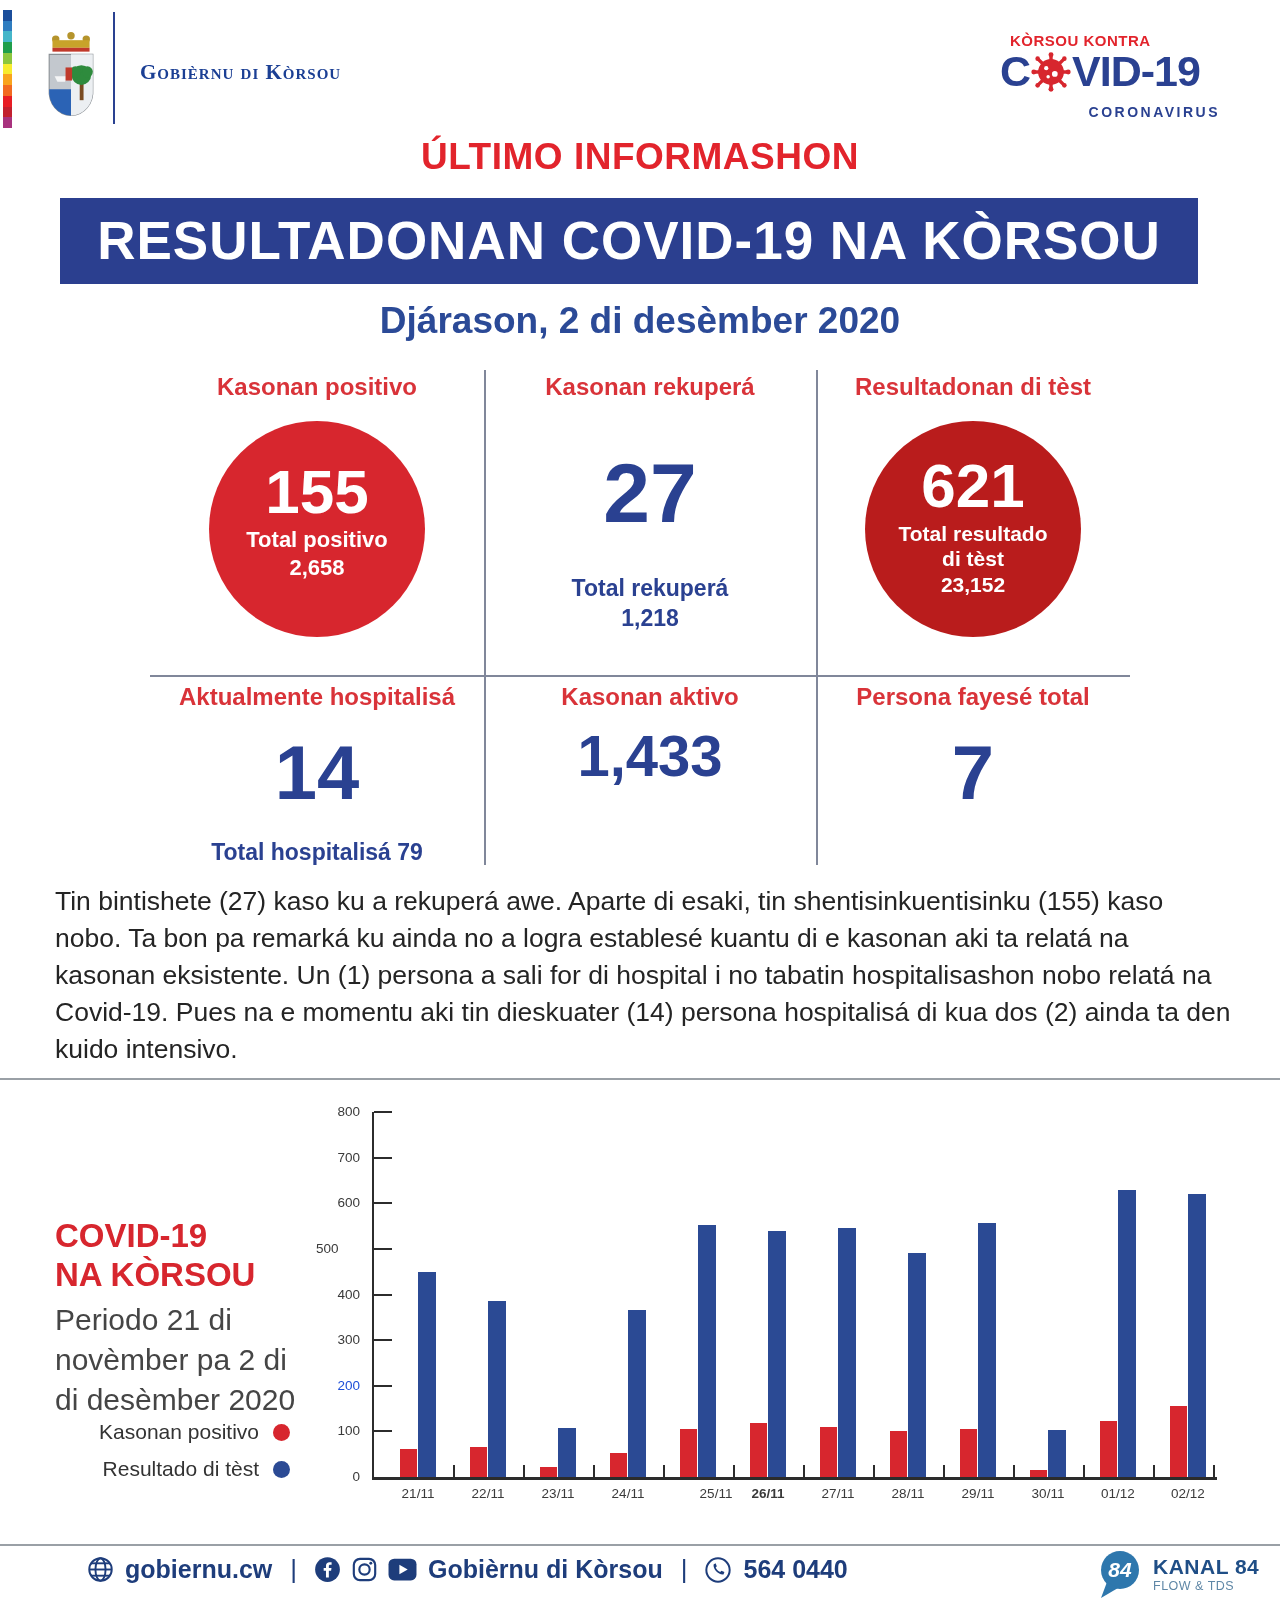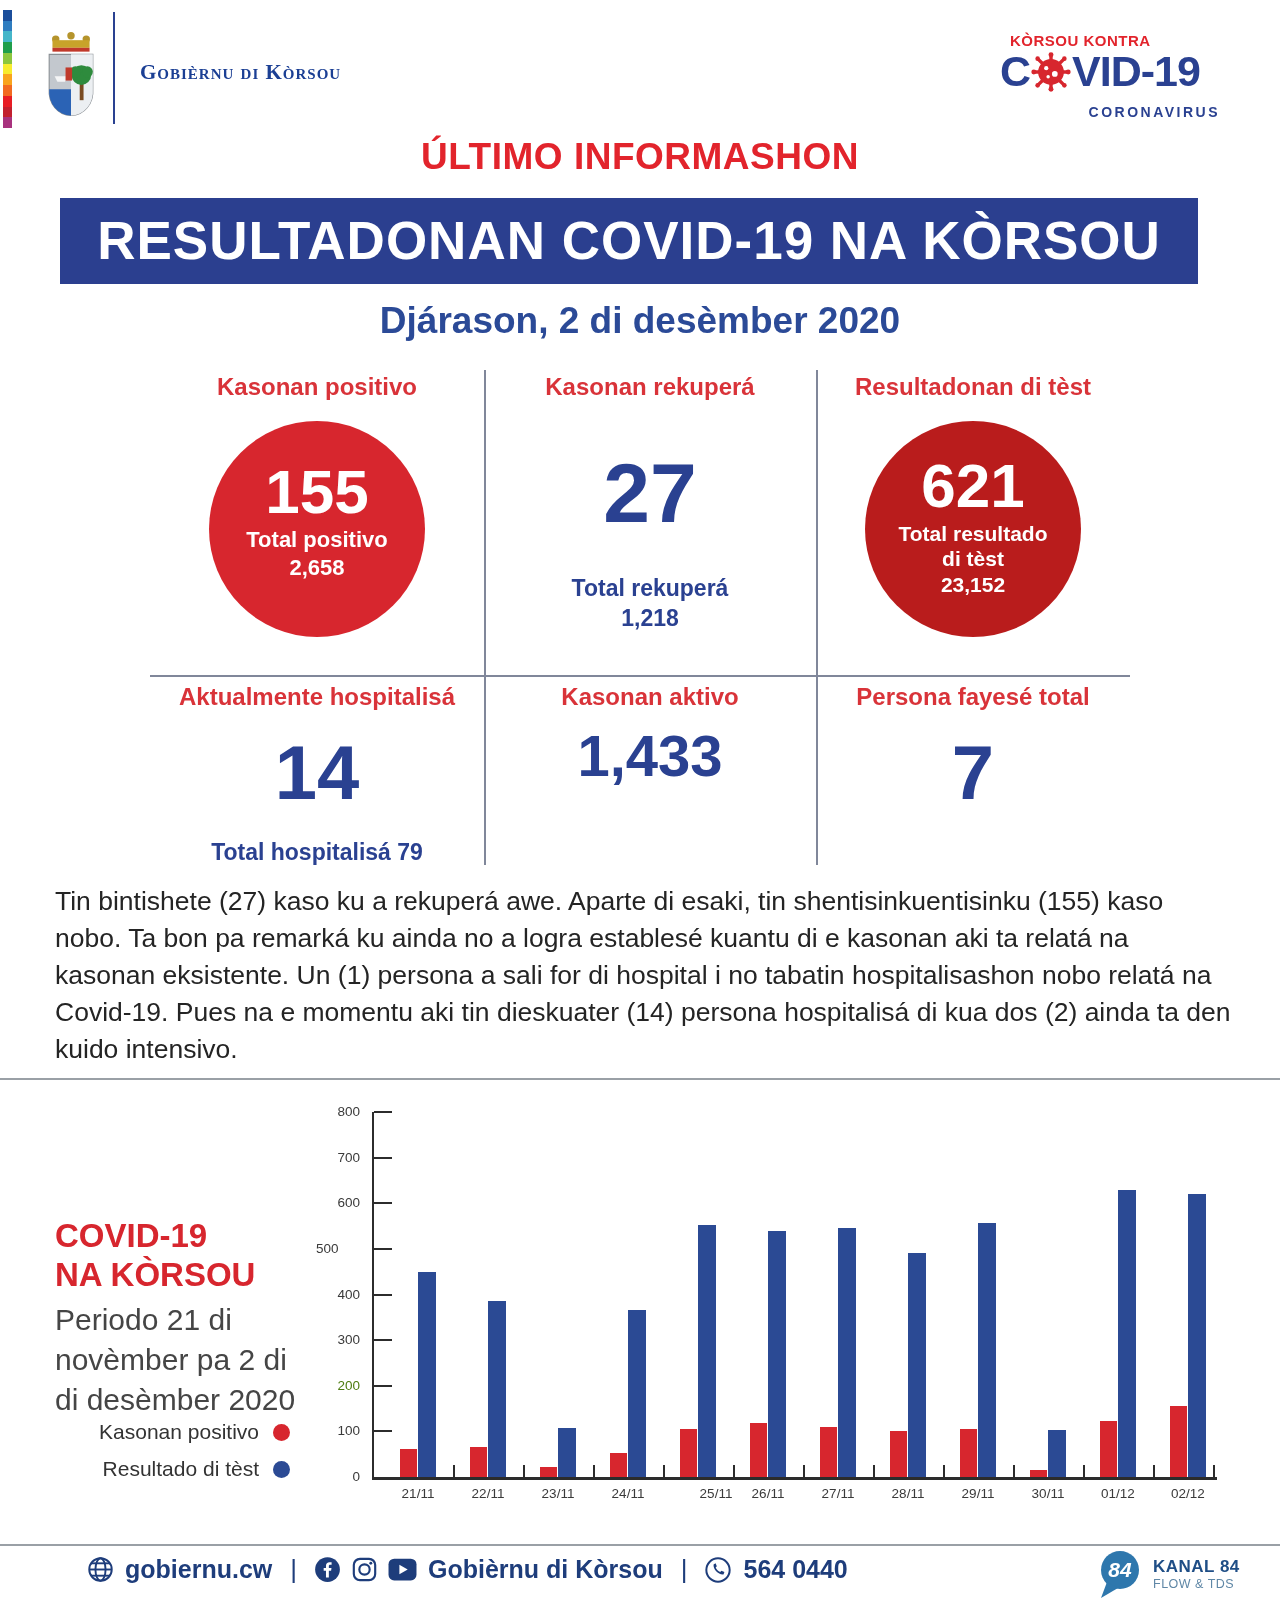--- a/index.html
+++ b/index.html
@@ -51,21 +51,21 @@
   .plot{left:372px;top:1112px;width:860px;height:400px;}
   .xlab{position:absolute;width:70px;text-align:center;top:374px;font-size:13.5px;color:#3a3a3a;}
   .bar{position:absolute;}
   
   .footer-row{left:82px;top:1554px;display:flex;align-items:center;color:#1e3d7b;}
   .footer-row .txt{font-size:25px;font-weight:600;margin:0 6px;}
   .footer-row .sep{font-size:26px;color:#1e3d7b;margin:0 12px;font-weight:400;}
   .footer-row .ic{margin:0 5px;display:flex;align-items:center;}
   .kanal{left:1093px;top:1548px;display:flex;align-items:center;}
   .kanal-text{margin-left:8px;}
-  .kanal-l1{font-size:17px;font-weight:700;color:#1f4e86;letter-spacing:.5px;}
+  .kanal-l1{font-size:21px;font-weight:700;color:#1f4e86;letter-spacing:.5px;}
   .kanal-l2{font-size:12.5px;color:#5f87a6;letter-spacing:.5px;}
 </style>
 </head>
 <body>
 
 <div class="page">
 
   <div class="abs rainbow">
       <div style="background: rgb(27, 78, 155);"></div>
       <div style="background: rgb(47, 125, 192);"></div>
@@ -208,21 +208,21 @@
       <div class="legend-row">
         <span>Resultado di tèst</span>
         <span class="legend-dot" style="background: rgb(43, 74, 148);"></span>
       </div>
     </div>
 
   <div class="abs plot">
       <div style="position: absolute; left: -56px; width: 44px; top: 357px; text-align: right; font-size: 13.5px; color: rgb(58, 58, 58);">0</div>
       <div style="position: absolute; left: -56px; width: 44px; top: 311.375px; text-align: right; font-size: 13.5px; color: rgb(58, 58, 58);">100</div>
       <div style="position: absolute; left: 2px; top: 318.375px; width: 18px; height: 2px; background: rgb(44, 44, 44);"></div>
-      <div style="position: absolute; left: -56px; width: 44px; top: 265.75px; text-align: right; font-size: 13.5px; color: #4d7c0f;">200</div>
+      <div style="position: absolute; left: -56px; width: 44px; top: 265.75px; text-align: right; font-size: 13.5px; color: #1d4ed8;">200</div>
       <div style="position: absolute; left: 2px; top: 272.75px; width: 18px; height: 2px; background: rgb(44, 44, 44);"></div>
       <div style="position: absolute; left: -56px; width: 44px; top: 220.125px; text-align: right; font-size: 13.5px; color: rgb(58, 58, 58);">300</div>
       <div style="position: absolute; left: 2px; top: 227.125px; width: 18px; height: 2px; background: rgb(44, 44, 44);"></div>
       <div style="position: absolute; left: -56px; width: 44px; top: 174.5px; text-align: right; font-size: 13.5px; color: rgb(58, 58, 58);">400</div>
       <div style="position: absolute; left: 2px; top: 181.5px; width: 18px; height: 2px; background: rgb(44, 44, 44);"></div>
       <div style="position: absolute; left: -56px; width: 44px; top: 128.875px; text-align: left; font-size: 13.5px; color: rgb(58, 58, 58);">500</div>
       <div style="position: absolute; left: 2px; top: 135.875px; width: 18px; height: 2px; background: rgb(44, 44, 44);"></div>
       <div style="position: absolute; left: -56px; width: 44px; top: 83.25px; text-align: right; font-size: 13.5px; color: rgb(58, 58, 58);">600</div>
       <div style="position: absolute; left: 2px; top: 90.25px; width: 18px; height: 2px; background: rgb(44, 44, 44);"></div>
       <div style="position: absolute; left: -56px; width: 44px; top: 37.625px; text-align: right; font-size: 13.5px; color: rgb(58, 58, 58);">700</div>
@@ -253,21 +253,21 @@
       <div class="bar" title="Resultado di tèst 23/11: 108" style="position: absolute; left: 186px; top: 315.725px; width: 18px; height: 49.275px; background: rgb(43, 74, 148);"></div>
       <div class="xlab" style="position: absolute; left: 151px;">23/11</div>
       <div class="bar" title="Kasonan positivo 24/11: 52" style="position: absolute; left: 238px; top: 341.275px; width: 17px; height: 23.725px; background: rgb(215, 38, 46);"></div>
       <div class="bar" title="Resultado di tèst 24/11: 365" style="position: absolute; left: 256px; top: 198.469px; width: 18px; height: 166.531px; background: rgb(43, 74, 148);"></div>
       <div class="xlab" style="position: absolute; left: 221px;">24/11</div>
       <div class="bar" title="Kasonan positivo 25/11: 105" style="position: absolute; left: 308px; top: 317.094px; width: 17px; height: 47.9062px; background: rgb(215, 38, 46);"></div>
       <div class="bar" title="Resultado di tèst 25/11: 553" style="position: absolute; left: 326px; top: 112.694px; width: 18px; height: 252.306px; background: rgb(43, 74, 148);"></div>
       <div class="xlab" style="position: absolute; left: 309px;">25/11</div>
       <div class="bar" title="Kasonan positivo 26/11: 118" style="position: absolute; left: 378px; top: 311.163px; width: 17px; height: 53.8375px; background: rgb(215, 38, 46);"></div>
       <div class="bar" title="Resultado di tèst 26/11: 540" style="position: absolute; left: 396px; top: 118.625px; width: 18px; height: 246.375px; background: rgb(43, 74, 148);"></div>
-      <div class="xlab" style="position: absolute; left: 361px;">26/11</div>
+      <div class="xlab" style="position: absolute; left: 361px; font-weight: bold;">26/11</div>
       <div class="bar" title="Kasonan positivo 27/11: 110" style="position: absolute; left: 448px; top: 314.812px; width: 17px; height: 50.1875px; background: rgb(215, 38, 46);"></div>
       <div class="bar" title="Resultado di tèst 27/11: 545" style="position: absolute; left: 466px; top: 116.344px; width: 18px; height: 248.656px; background: rgb(43, 74, 148);"></div>
       <div class="xlab" style="position: absolute; left: 431px;">27/11</div>
       <div class="bar" title="Kasonan positivo 28/11: 100" style="position: absolute; left: 518px; top: 319.375px; width: 17px; height: 45.625px; background: rgb(215, 38, 46);"></div>
       <div class="bar" title="Resultado di tèst 28/11: 490" style="position: absolute; left: 536px; top: 141.438px; width: 18px; height: 223.562px; background: rgb(43, 74, 148);"></div>
       <div class="xlab" style="position: absolute; left: 501px;">28/11</div>
       <div class="bar" title="Kasonan positivo 29/11: 105" style="position: absolute; left: 588px; top: 317.094px; width: 17px; height: 47.9062px; background: rgb(215, 38, 46);"></div>
       <div class="bar" title="Resultado di tèst 29/11: 556" style="position: absolute; left: 606px; top: 111.325px; width: 18px; height: 253.675px; background: rgb(43, 74, 148);"></div>
       <div class="xlab" style="position: absolute; left: 571px;">29/11</div>
       <div class="bar" title="Kasonan positivo 30/11: 15" style="position: absolute; left: 658px; top: 358.156px; width: 17px; height: 6.84375px; background: rgb(215, 38, 46);"></div>

